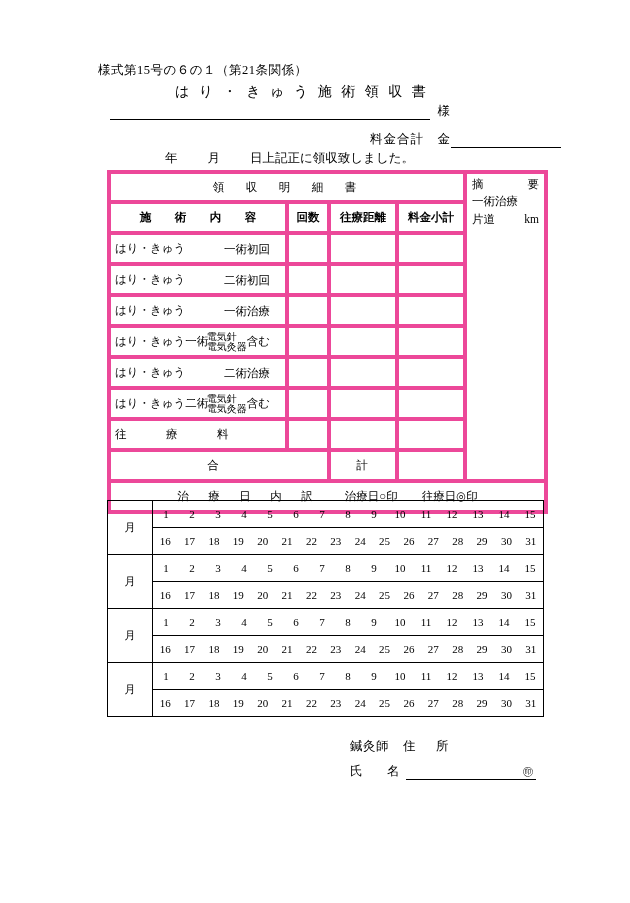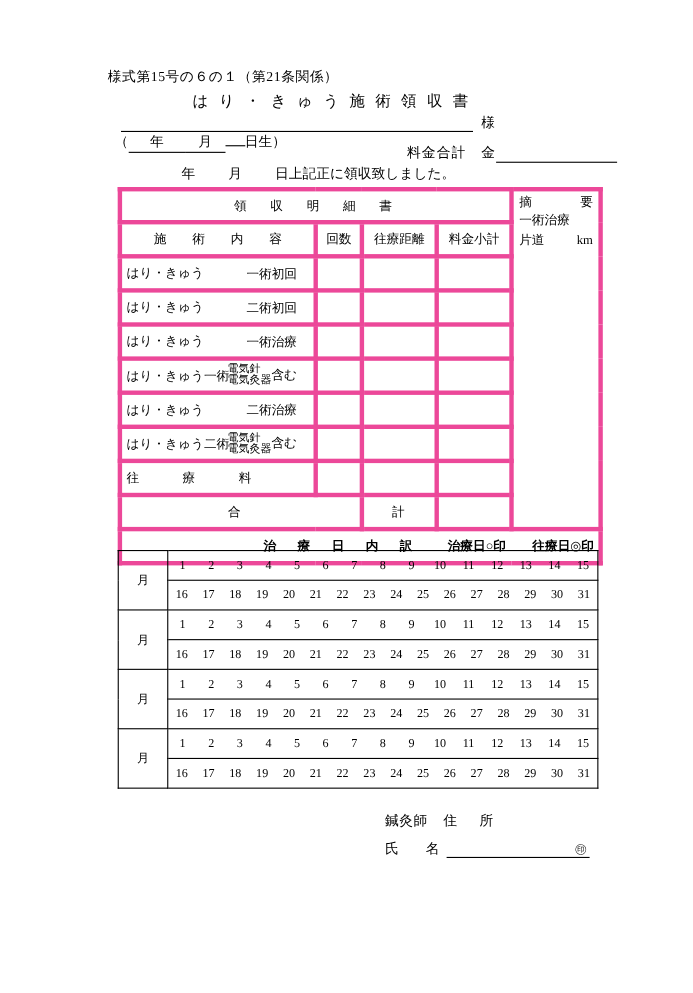--- a/index.html
+++ b/index.html
@@ -113,20 +113,21 @@
   }
   .t-head {
     text-align: center;
     letter-spacing: 5px;
     font-size: 12.5px;
     height: 26px !important;
   }
   .col-head {
     text-align: center;
     font-size: 11.5px;
+    font-weight: bold;
   }
   .col-head.spread {
     letter-spacing: 6px;
     padding-left: 10px;
   }
   .cell-desc {
     font-size: 11.5px;
     white-space: nowrap;
     position: relative;
   }
@@ -160,24 +161,23 @@
     vertical-align: top !important;
     padding: 2px 5px !important;
     font-size: 11px;
     line-height: 1.45;
   }
   .remark-cell .rrow {
     display: flex;
     justify-content: space-between;
   }
   .treat-head {
-    text-align: right;
+    text-align: center;
     font-size: 12px;
     height: 27px !important;
-    font-weight: bold;
   }
   .treat-head .g1 { letter-spacing: 4px; }
   .treat-head .g2 { margin-left: 28px; }
   .treat-head .g3 { margin-left: 24px; }
 
   
   .cal-table {
     position: absolute;
     left: 107px;
     top: 500px;
@@ -244,23 +244,20 @@
 
   <div class="form-no">様式第15号の６の１（第21条関係）</div>
 
   <div class="doc-title">は り ・ き ゅ う 施 術 領 収 書</div>
 
   <div class="name-line">
     <span class="sama">様</span>
     <span class="rule"></span>
   </div>
 
-  <div class="birth">
-    <span>（</span><span class="u y">年</span><span class="u m">月</span><span class="u d"></span><span>日生）</span>
-  </div>
 
   <div class="total-line">
     <span class="tl-label">料金合計　金</span><span class="tl-rule"></span>
   </div>
 
   <div class="receipt-stmt">
     <span>年</span><span class="sp"></span><span>月</span><span class="sp"></span><span>日上記正に領収致しました。</span>
   </div>
 
   <table class="detail-table">

